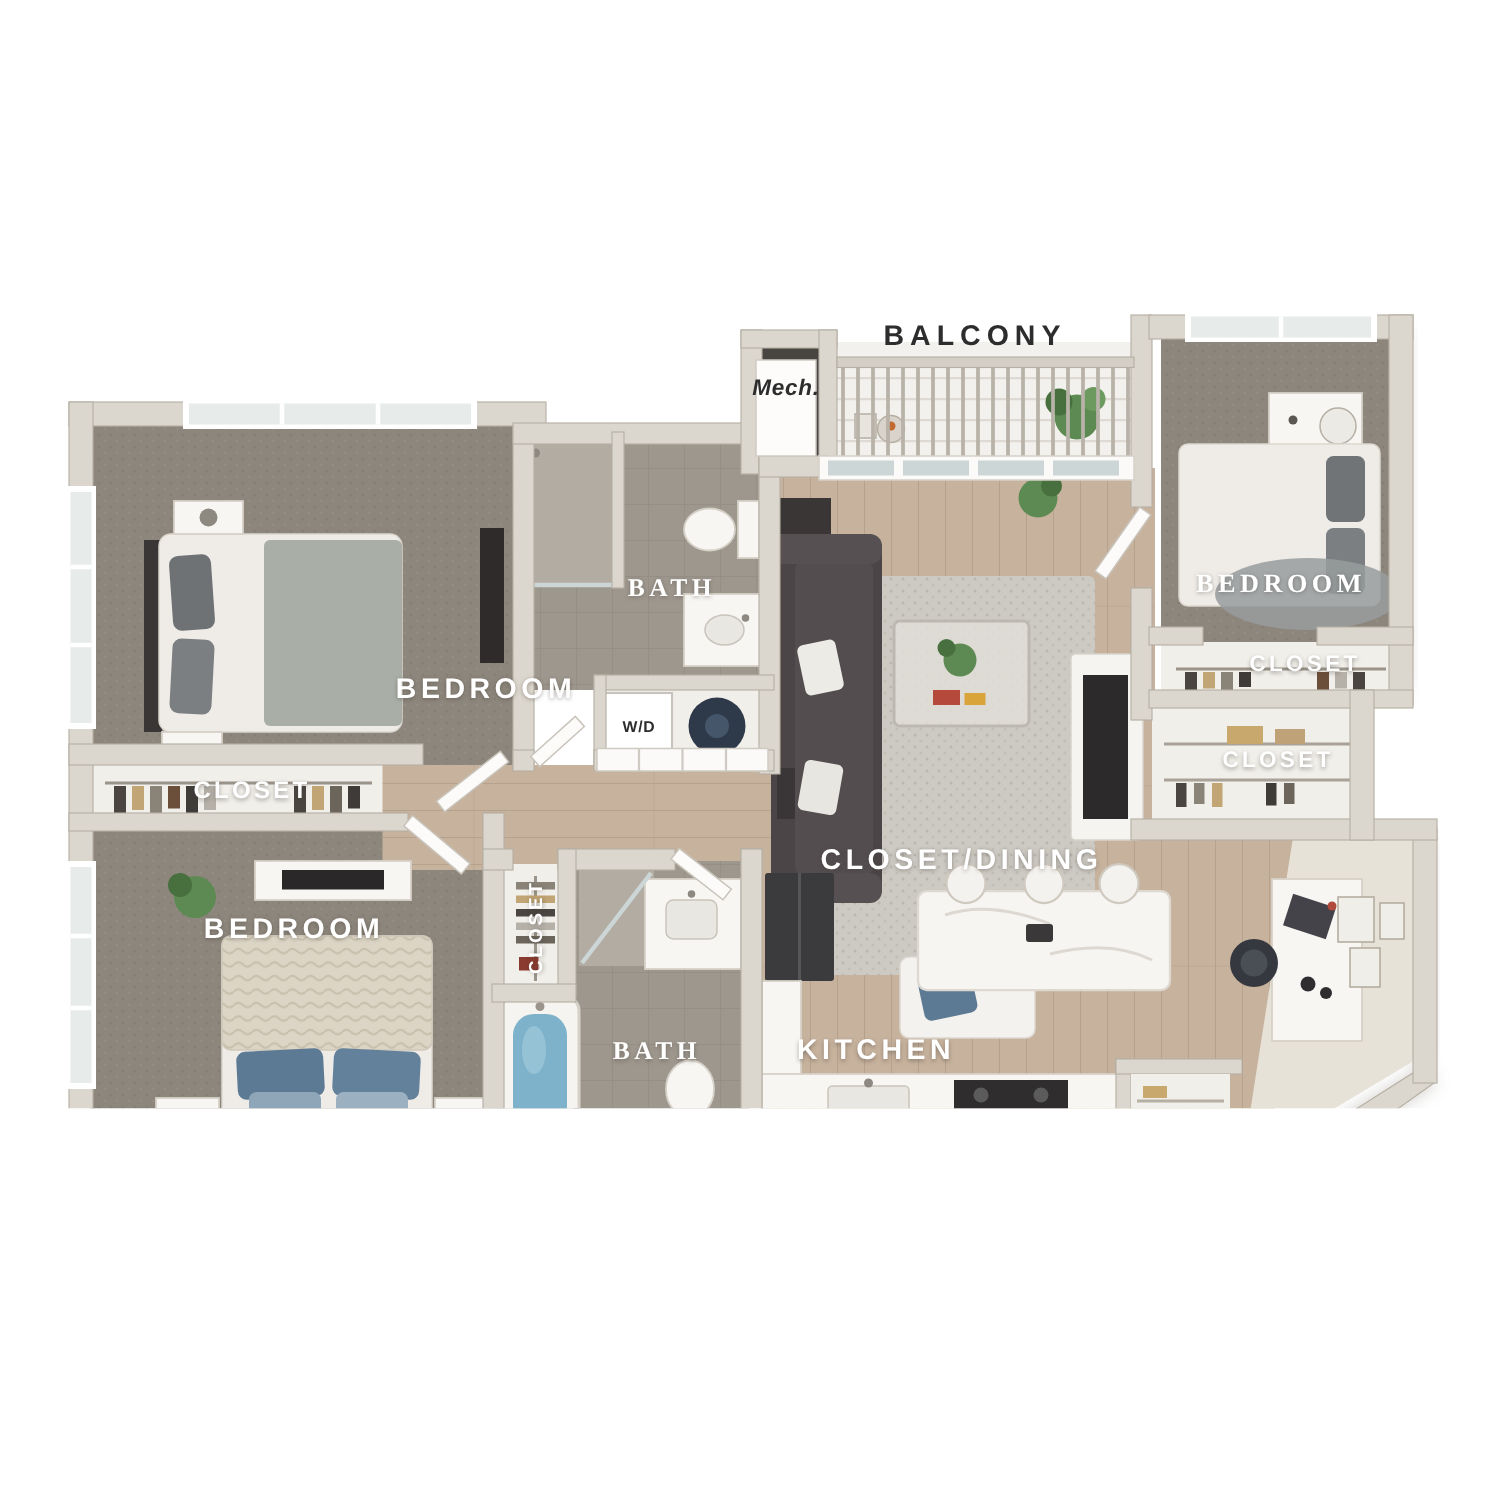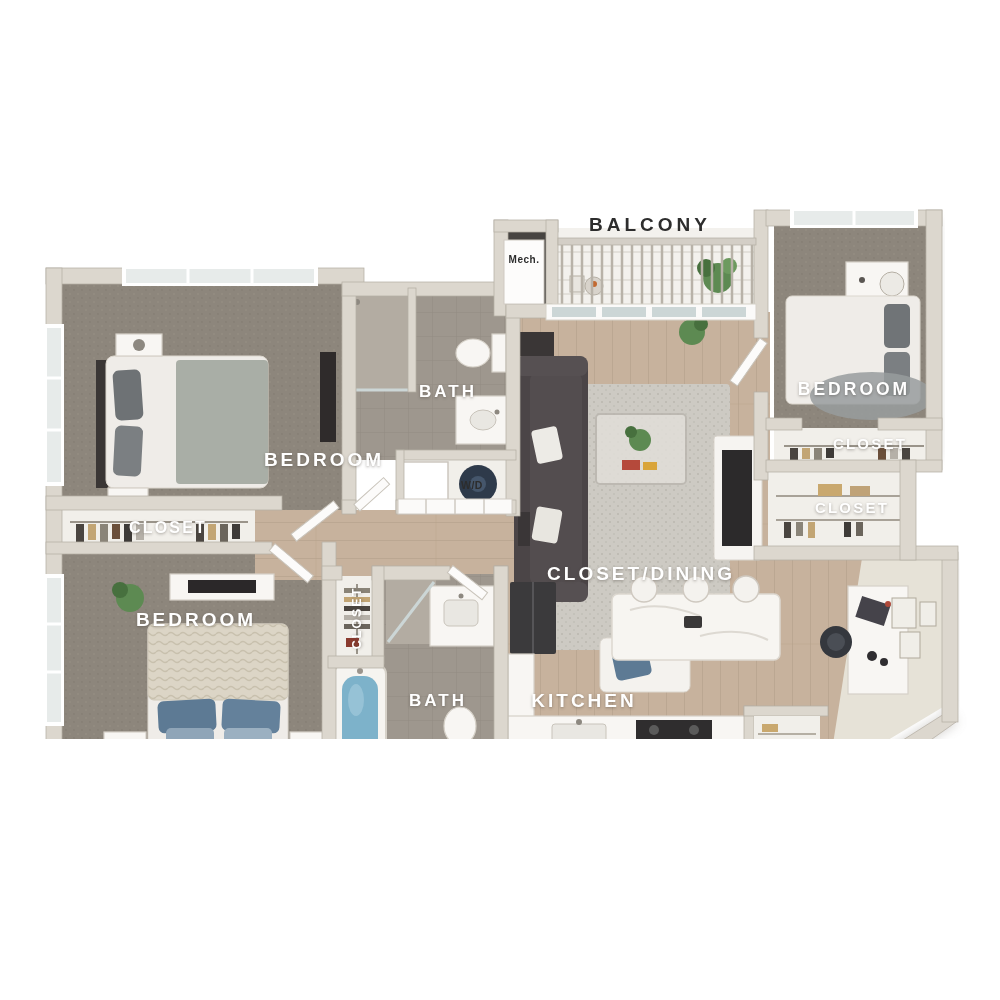--- a/index.html
+++ b/index.html
@@ -17,25 +17,25 @@
   .glassline{stroke:var(--glass,#ccd6d6);stroke-width:3;fill:none;}
   
   .room-label{
     position:absolute;transform:translate(-50%,-50%);
     color:var(--label-light,#ffffff);font-weight:700;letter-spacing:3px;
     text-shadow:0 1px 3px rgba(70,64,58,.45);white-space:nowrap;user-select:none;
   }
   .room-label.dark{color:var(--label-dark,#2d2d2d);text-shadow:none;}
   .room-label.vertical{transform:translate(-50%,-50%) rotate(-90deg);}
   .lg{font-size:19px;}
-  .md{font-size:17px;}
+  .md{font-size:17px;font-family:Liberation Serif, serif;}
   .sm{font-size:15px;letter-spacing:2.2px;}
   .xs{font-size:12.5px;letter-spacing:2px;}
-  .tiny{font-size:10px;letter-spacing:.5px;font-weight:600;}
-  .wd{font-size:10.5px;letter-spacing:.5px;color:var(--label-dark,#2d2d2d);text-shadow:none;margin-left:46px;}
+  .tiny{font-size:15px;letter-spacing:.5px;font-weight:600;font-style:italic;}
+  .wd{font-size:10.5px;letter-spacing:.5px;color:var(--label-dark,#2d2d2d);text-shadow:none;}
 </style>
 </head>
 <body>
 
 <div class="stage">
 
 <svg class="plan-svg" viewBox="0 0 1000 1000">
   <defs>
     <filter id="soft" x="-50%" y="-50%" width="200%" height="200%">
           <feGaussianBlur stdDeviation="6"></feGaussianBlur>

